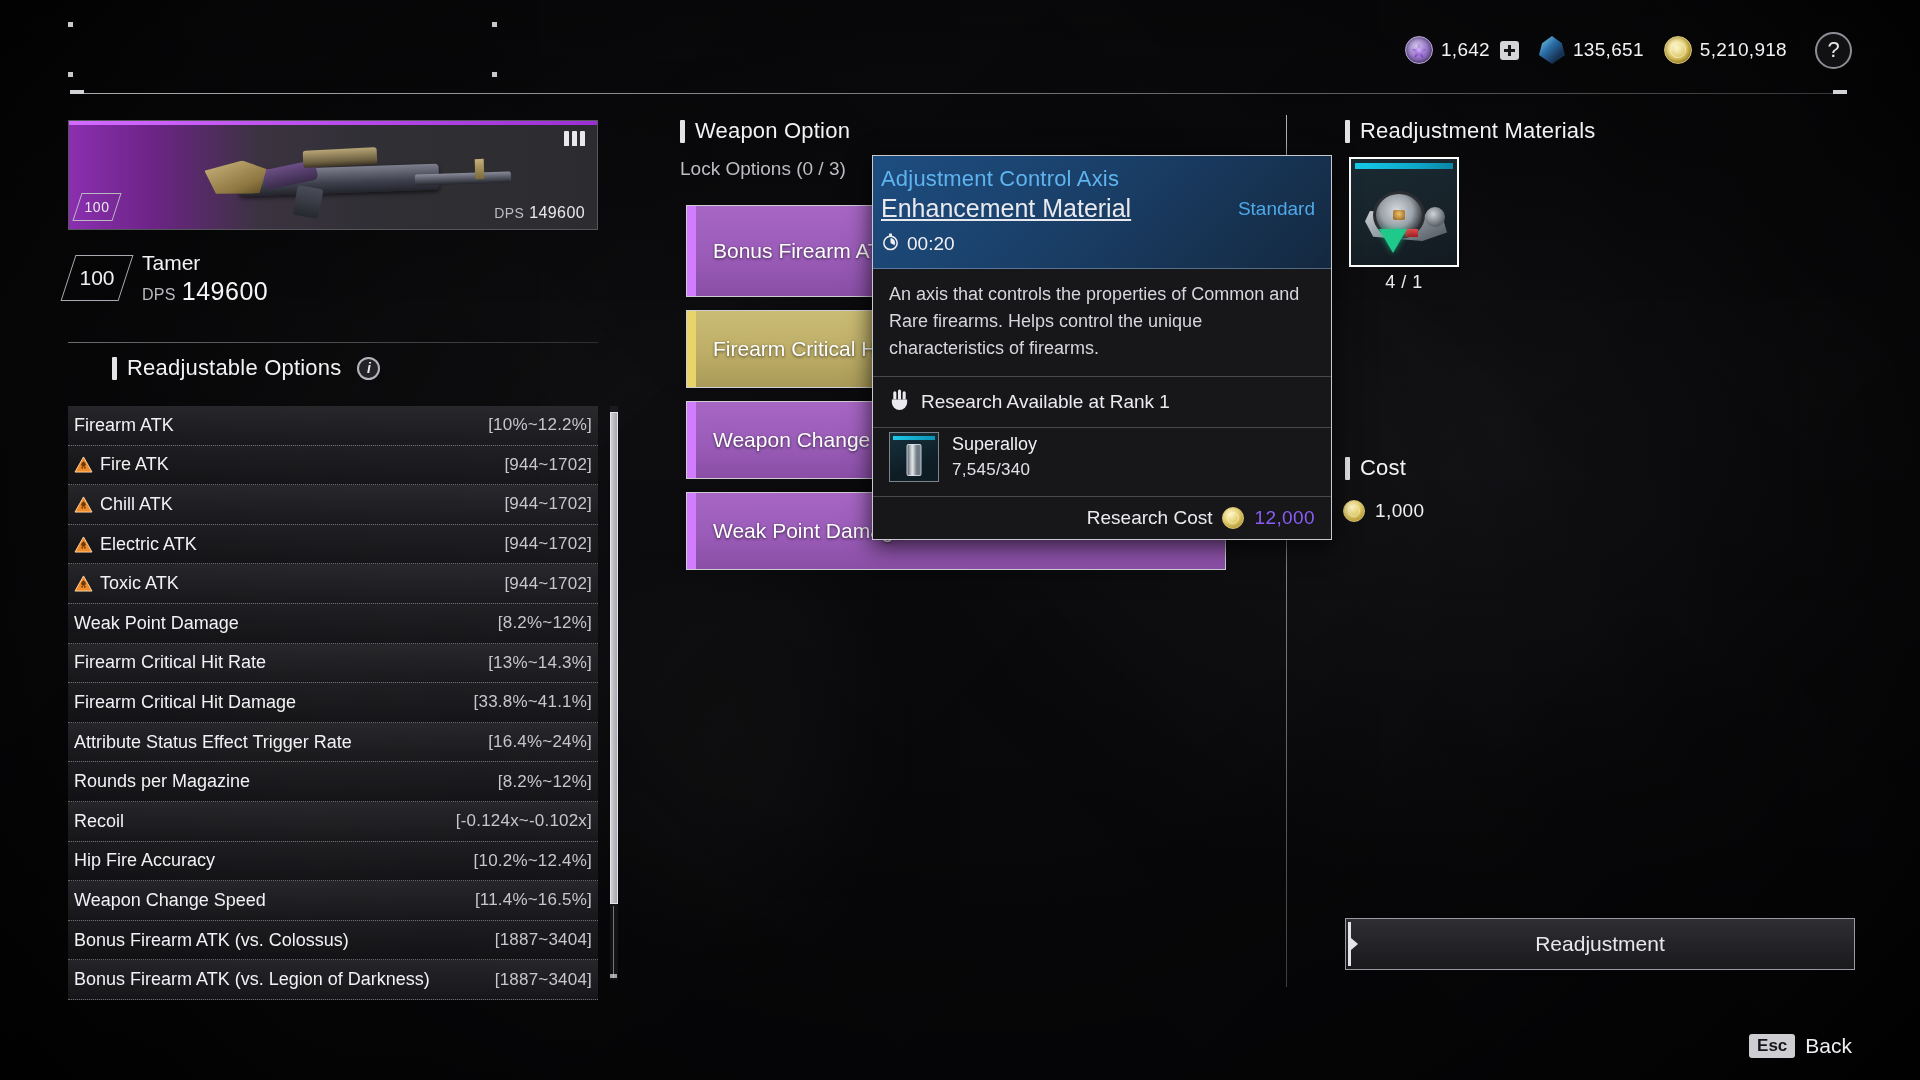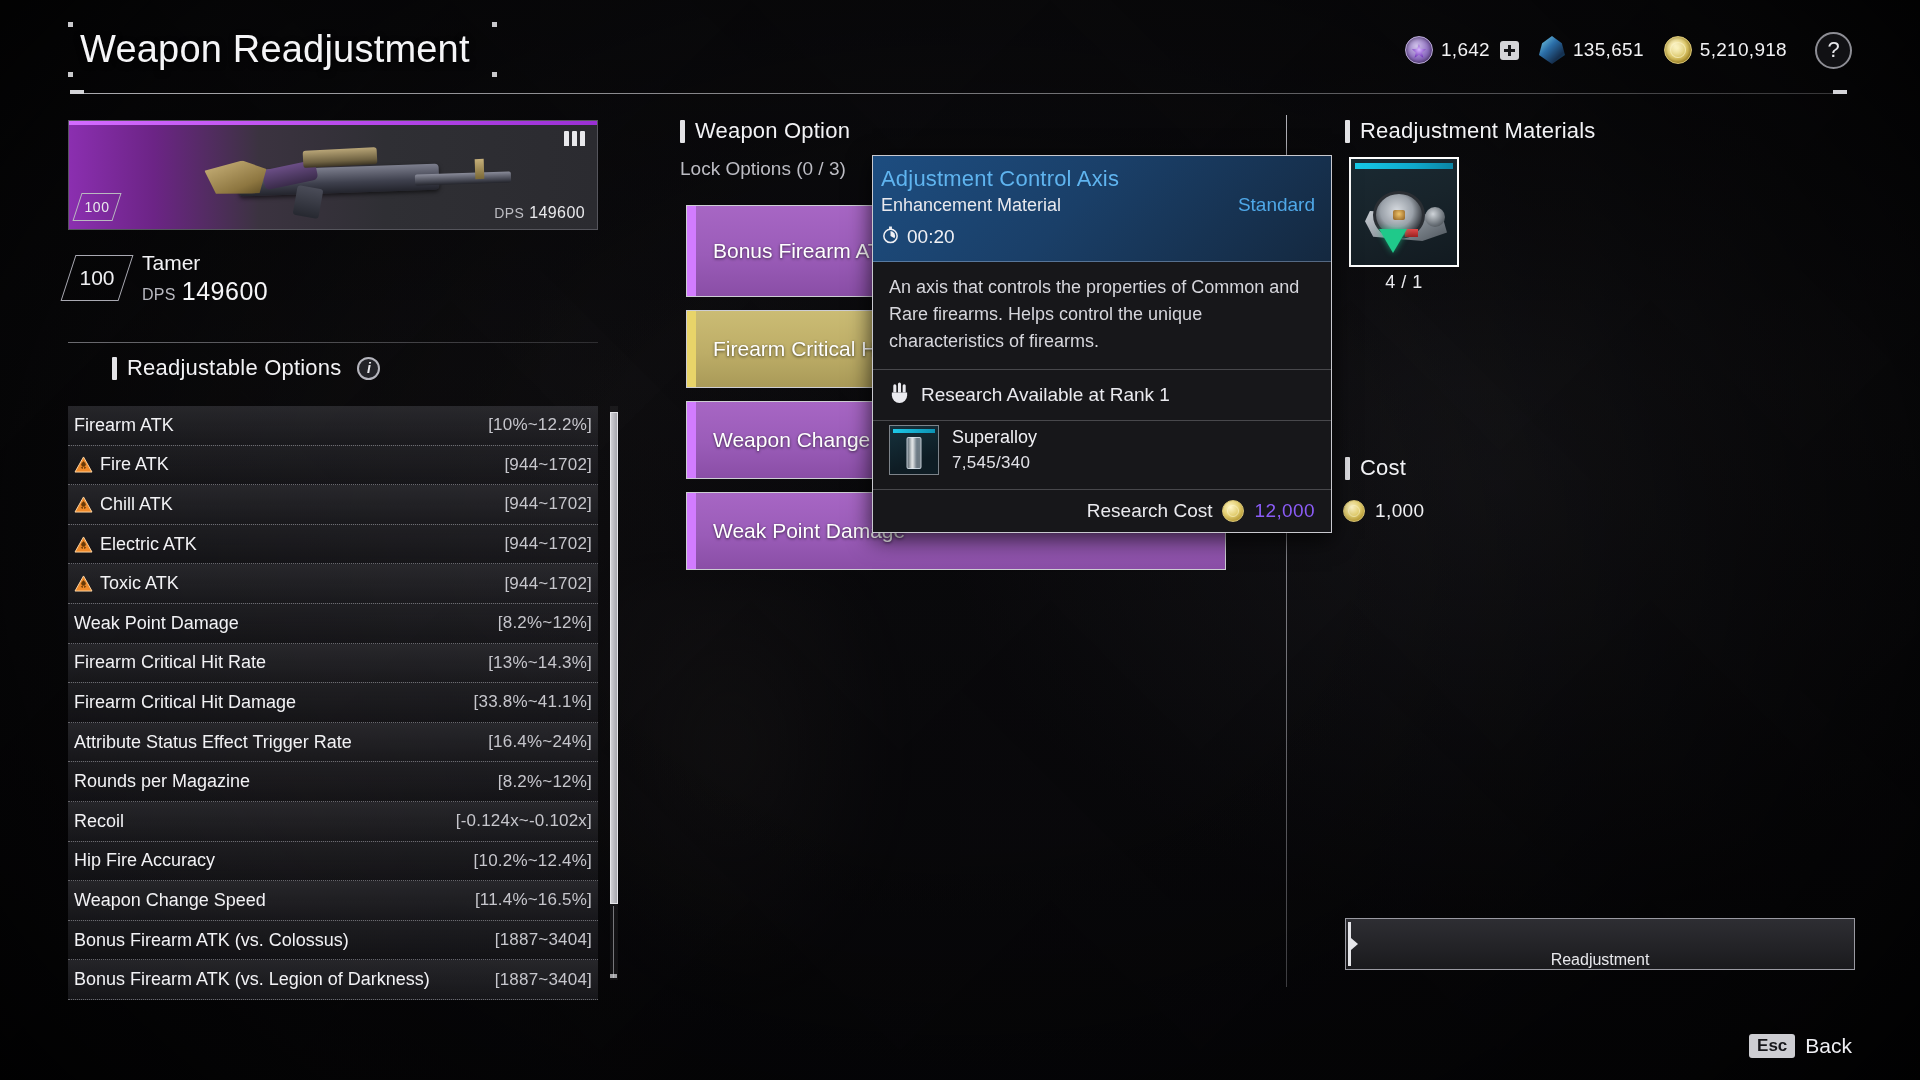--- a/index.html
+++ b/index.html
@@ -358,22 +358,22 @@
   .cost-row {
     position: absolute; left: 1343px; top: 500px;
     display: flex; align-items: center; gap: 10px;
   }
   .cost-val { font-size: 19px; color: #f0f0f3; letter-spacing: .4px; }
 
   .readjust-btn {
     position: absolute; left: 1345px; top: 918px; width: 510px; height: 52px;
     border: 1px solid #9a9aa2;
     background: linear-gradient(180deg, #2e2e33 0%, #232327 55%, #1a1a1d 100%);
-    display:flex; align-items:flex-end; justify-content:center;
-    font-size: 16px; color: #e8e8ec; cursor: pointer;
+    display:flex; align-items:center; justify-content:center;
+    font-size: 21px; color: #e8e8ec; cursor: pointer;
   }
   .readjust-btn::before {
     content:''; position:absolute; left: 2px; top: 3px; bottom: 3px; width: 3px;
     background: #e6e6ea;
   }
   .readjust-btn::after {
     content:''; position:absolute; left: 5px; top: 50%; transform: translateY(-50%);
     width: 0; height: 0;
     border-top: 6px solid transparent; border-bottom: 6px solid transparent;
     border-left: 7px solid #e6e6ea;
@@ -387,21 +387,21 @@
     box-shadow: 0 6px 22px rgba(0,0,0,.75);
     z-index: 50;
   }
   .tt-top {
     background: linear-gradient(135deg, #1d4d80 0%, #1a3f68 45%, #14283f 100%);
     padding: 10px 16px 12px 8px;
     border-bottom: 1px solid rgba(200,210,225,.35);
   }
   .tt-title { font-size: 22px; color: #5fb4ef; letter-spacing: .2px; }
   .tt-subrow { display:flex; align-items:center; justify-content: space-between; margin-top: 2px; }
-  .tt-sub { font-size: 18px; color: #e9e9ee; }
+  .tt-sub { font-size: 25px; color: #e9e9ee; text-decoration: underline; }
   .tt-grade { font-size: 19px; color: #4fa8e8; }
   .tt-timer { display:flex; align-items:center; gap: 7px; margin-top: 9px; font-size: 19px; color: #f0f0f4; }
   .tt-body {
     padding: 12px 16px 14px 16px;
     font-size: 18px; line-height: 1.5; color: #d6d6dc;
     border-bottom: 1px solid rgba(200,200,210,.28);
   }
   .tt-rank {
     padding: 11px 16px; display:flex; align-items:center; gap: 11px;
     font-size: 19px; color: #eaeaef;
@@ -467,21 +467,20 @@
   <div class="bg-tris"></div>
   <div class="bg-blurfig"></div>
   <div class="bg-blurfig2"></div>
   <div class="bg-dark-overlay"></div>
   <div class="bg-vignette"></div>
 
   <div class="corner-dot cd1"></div>
   <div class="corner-dot cd2"></div>
   <div class="corner-dot cd3"></div>
   <div class="corner-dot cd4"></div>
-  <div class="page-title">Weapon Readjustment</div>
   <div class="header-rule"></div>
   <div class="header-rule-tick hrt-l"></div>
   <div class="header-rule-tick hrt-r"></div>
 
   <div class="currencies">
     <div class="cur">
       <div class="cur-icon icon-caliber"></div>
       <span class="cur-val">1,642</span>
       <div class="plus-btn"></div>
     </div>

